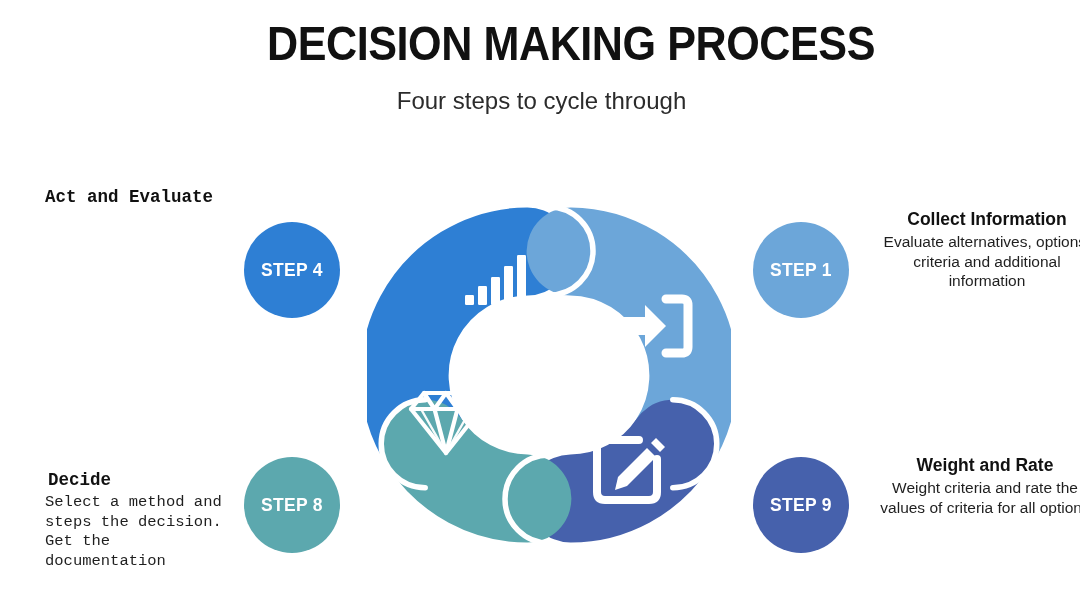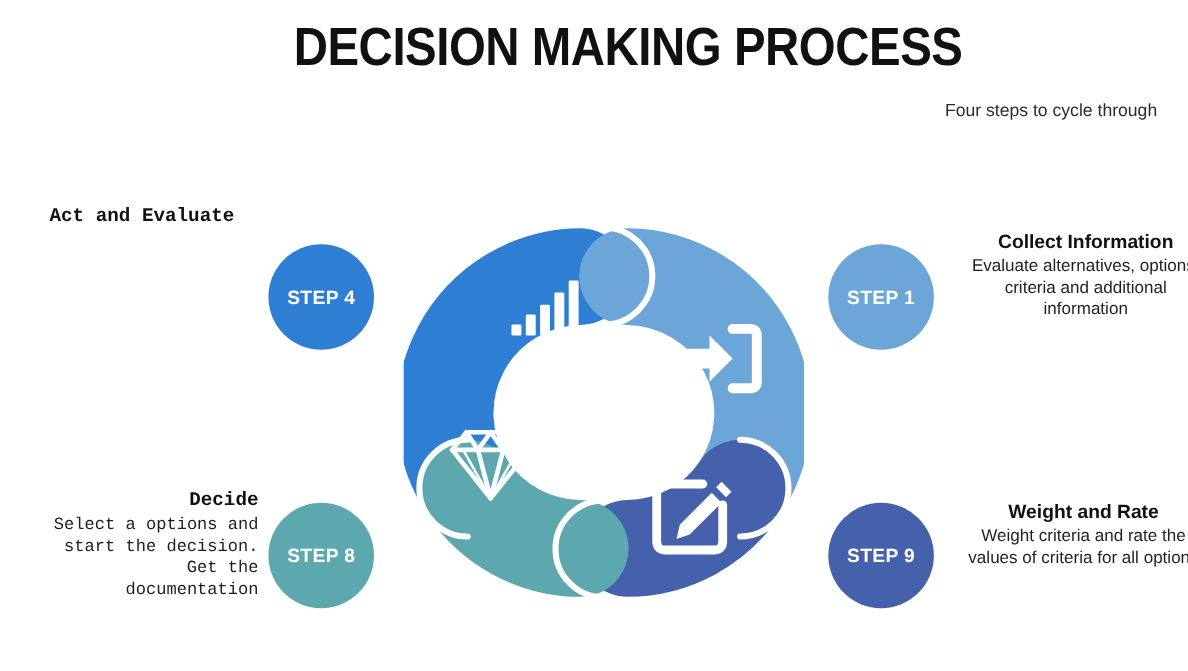--- a/index.html
+++ b/index.html
@@ -38,22 +38,22 @@
     transform: scaleX(0.88);
     transform-origin: center top;
     color: #111111;
     white-space: nowrap;
   }
   .subtitle {
     position: absolute;
     top: 88px;
     left: 0;
     width: 1021px;
-    text-align: right;
-    font-size: 16px;
+    text-align: center;
+    font-size: 24px;
     line-height: 26px;
     font-weight: 400;
     color: #2b2b2b;
   }
 
   
   .block {
     position: absolute;
   }
   .block h3 {
@@ -67,21 +67,21 @@
     margin: 0;
     font-size: 15.5px;
     line-height: 19.5px;
     font-weight: 400;
     color: #1f1f1f;
   }
   .block--left  { text-align: left; font-family: Liberation Mono, monospace; }
   .block--right { text-align: center; }
 
   #block-act      { left: 14px;  top: 186px; width: 190px; }
-  #block-decide   { left: 14px;  top: 444px; width: 190px; text-align: right; }
+  #block-decide   { left: 14px;  top: 469px; width: 190px; }
   #block-decide h3 { padding-left: 3px; }
   #block-collect  { left: 843px; top: 208px; width: 226px; }
   #block-weight   { left: 843px; top: 454px; width: 222px; }
 
   
   .step-circle {
     position: absolute;
     width: 96px;
     height: 96px;
     border-radius: 50%;
@@ -178,21 +178,21 @@
   <div class="step-circle" id="step-2" style="background: rgb(70, 97, 172);">
     <span>STEP 9</span>
   </div>
 
   <div class="block block--left" id="block-act">
     <h3>Act and Evaluate</h3>
   </div>
 
   <div class="block block--left" id="block-decide">
     <h3>Decide</h3>
-    <p>Select a options and start the decision. Get the documentation</p>
+    <p>Select a method and steps the decision. Get the documentation</p>
   </div>
 
   <div class="block block--right" id="block-collect">
     <h3>Collect Information</h3>
     <p>Evaluate alternatives, options, criteria and additional information</p>
   </div>
 
   <div class="block block--right" id="block-weight">
     <h3>Weight and Rate</h3>
     <p>Weight criteria and rate the values of criteria for all options</p>

